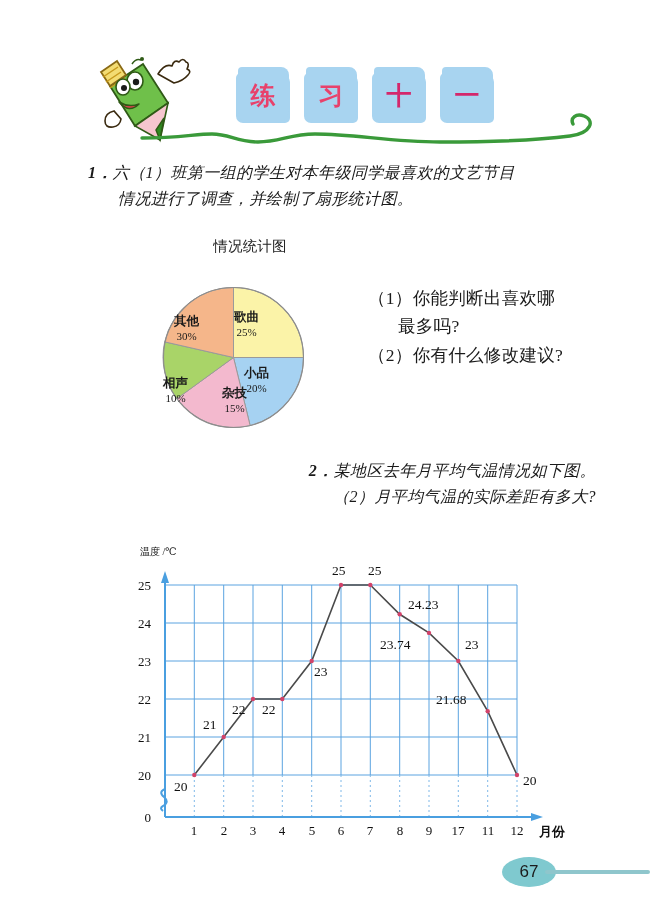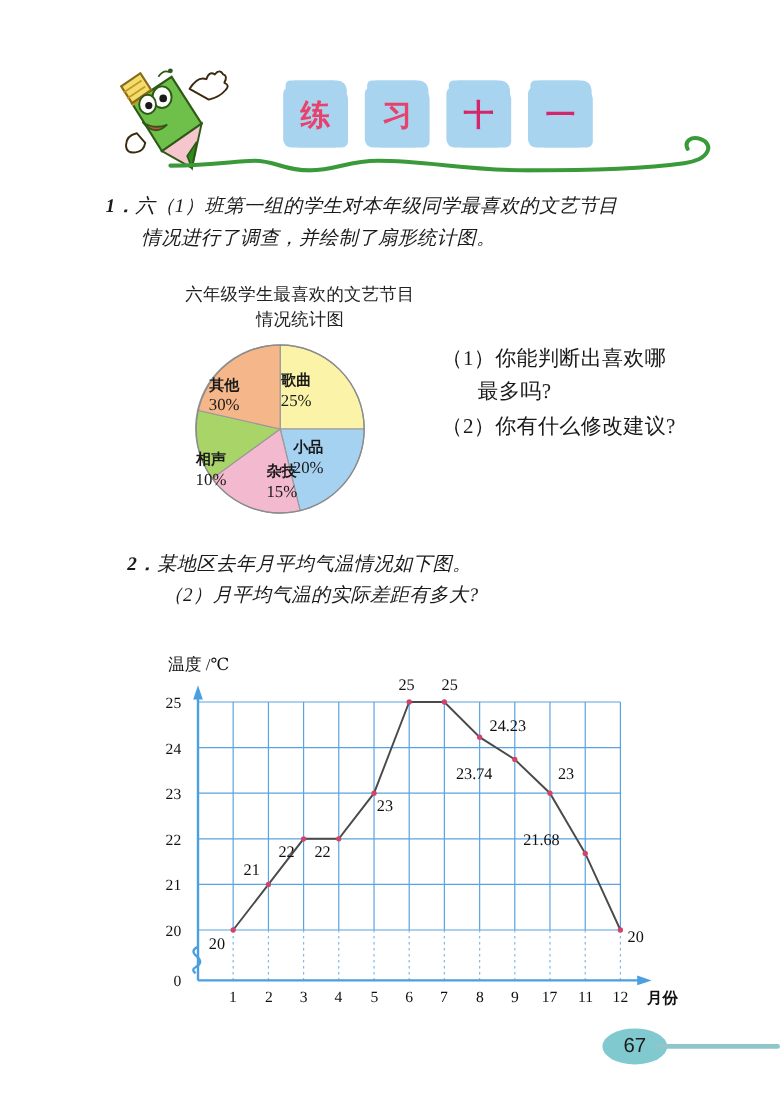--- a/index.html
+++ b/index.html
@@ -81,21 +81,21 @@
     letter-spacing: 0.4px;
     font-style: italic;
   }
   .q-num {
     font-family: "Liberation Serif", serif;
     font-weight: bold;
   }
   .q1 { left: 88px; top: 160px; width: 470px; }
   .q1 .line2 { padding-left: 30px; }
 
-  .q2 { left: 106px; top: 458px; width: 500px; }
+  .q2 { left: 96px; top: 458px; width: 500px; text-align: right; }
   .q2 .sub { padding-left: 30px; }
 
   .rightq {
     position: absolute;
     left: 368px;
     top: 284px;
     width: 220px;
     font-size: 17.5px;
     line-height: 1.62;
     letter-spacing: 0.3px;
@@ -126,35 +126,35 @@
   }
   .pie-label {
     position: absolute;
     font-size: 12.5px;
     text-align: center;
     line-height: 1.25;
     color: #1a1a1a;
     white-space: nowrap;
   }
   .pie-label .nm { display: block; font-weight: bold; font-size: 12.5px; }
-  .pie-label .pc { display: block; font-size: 14px; }
+  .pie-label .pc { display: block; font-size: 11px; }
 
   
   .lc {
     position: absolute;
     left: 125px;
     top: 545px;
     width: 430px;
     height: 300px;
   }
   .lc-axis-label {
     position: absolute;
     left: 15px;
     top: 0px;
-    font-size: 14px;
+    font-size: 10px;
     color: #111;
     white-space: nowrap;
   }
   .lc-xaxis-label {
     position: absolute;
     font-size: 13px;
     font-weight: bold;
     color: #111;
     white-space: nowrap;
   }
@@ -259,21 +259,20 @@
 
 <div class="q-block q1">
   <div>
     <span class="q-num">1．</span><span>六（1）班第一组的学生对本年级同学最喜欢的文艺节目</span>
   </div>
   <div class="line2">情况进行了调查，并绘制了扇形统计图。</div>
 </div>
 
 <div class="pie-wrap">
   <div class="pie-title">
-    <div>六年级学生最喜欢的文艺节目</div>
     <div>情况统计图</div>
   </div>
 
   <svg class="pie-canvas" viewBox="0 0 143 143">
 
     <path d="M71.5 71.5 L71.5 1.5 A70 70 0 0 1 141.5 71.5 Z" fill="#fbf3a8" stroke="#9a9a9a" stroke-width="1"></path>
 
     <path d="M71.5 71.5 L141.5 71.5 A70 70 0 0 1 88.13 139.56 Z" fill="#a6d2f2" stroke="#9a9a9a" stroke-width="1"></path>
 
     <path d="M71.5 71.5 L88.13 139.56 A70 70 0 0 1 14.88 112.64 Z" fill="#f3b9ce" stroke="#9a9a9a" stroke-width="1"></path>

